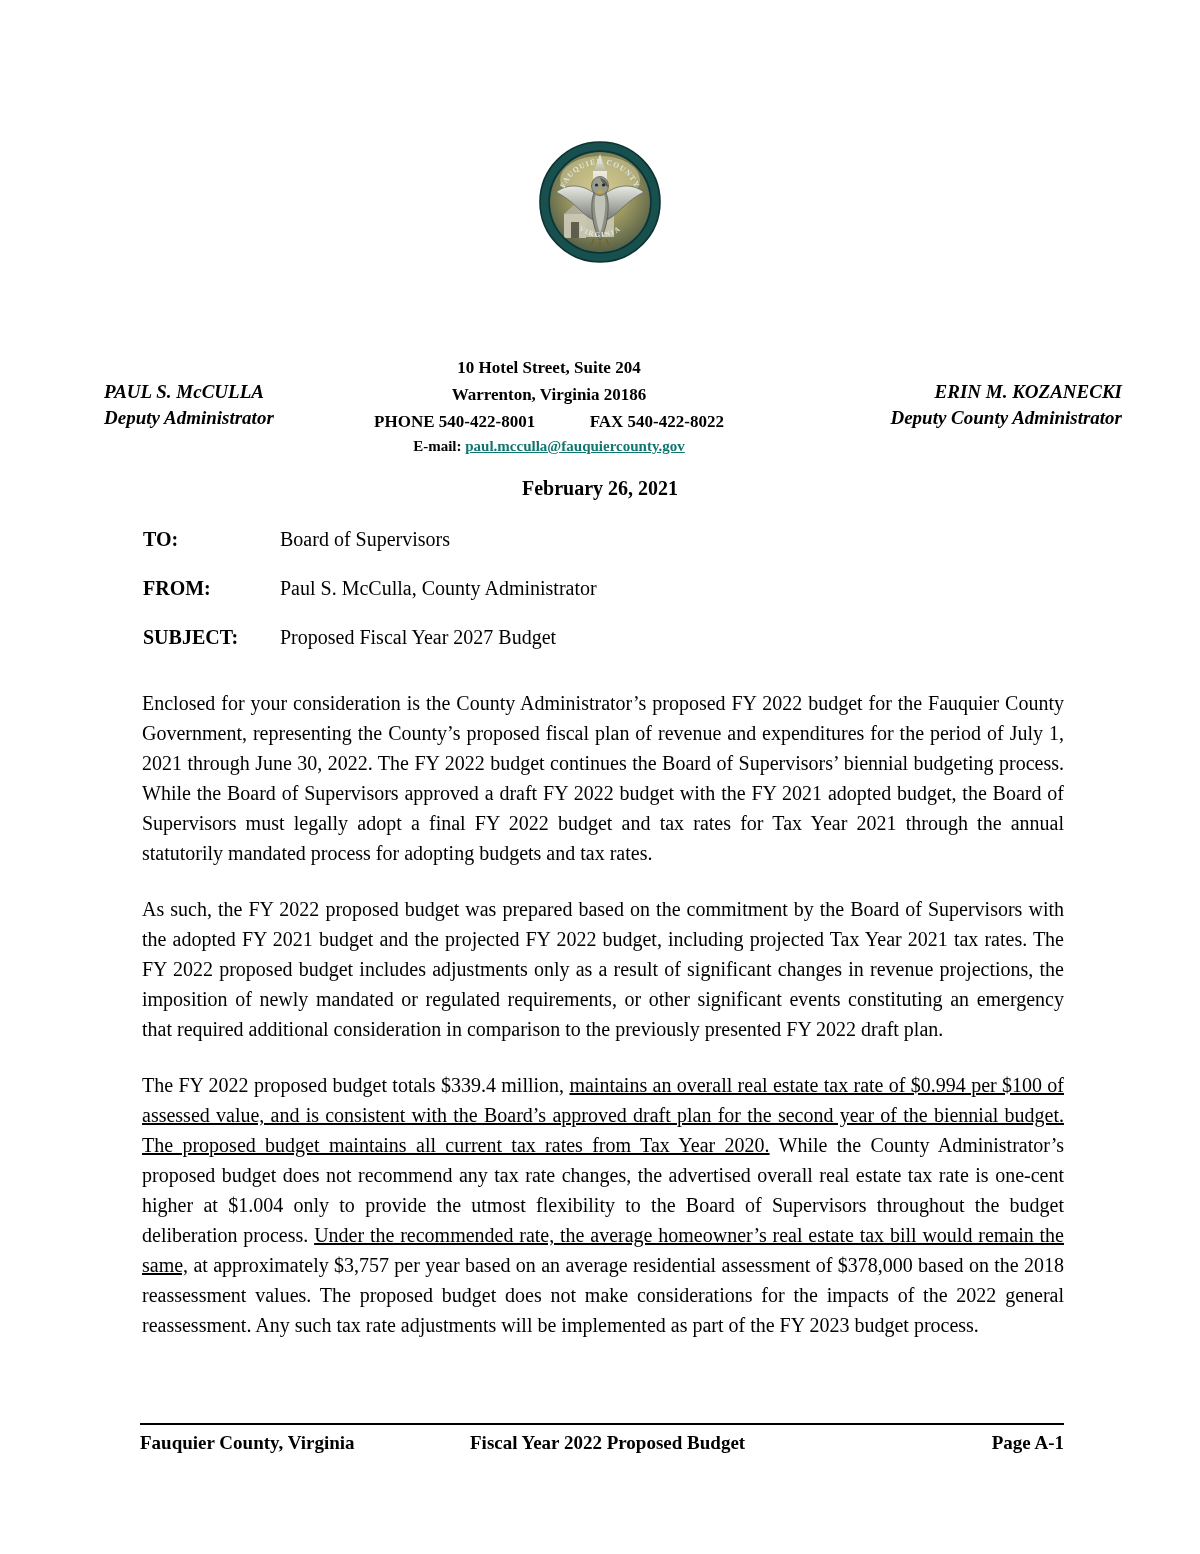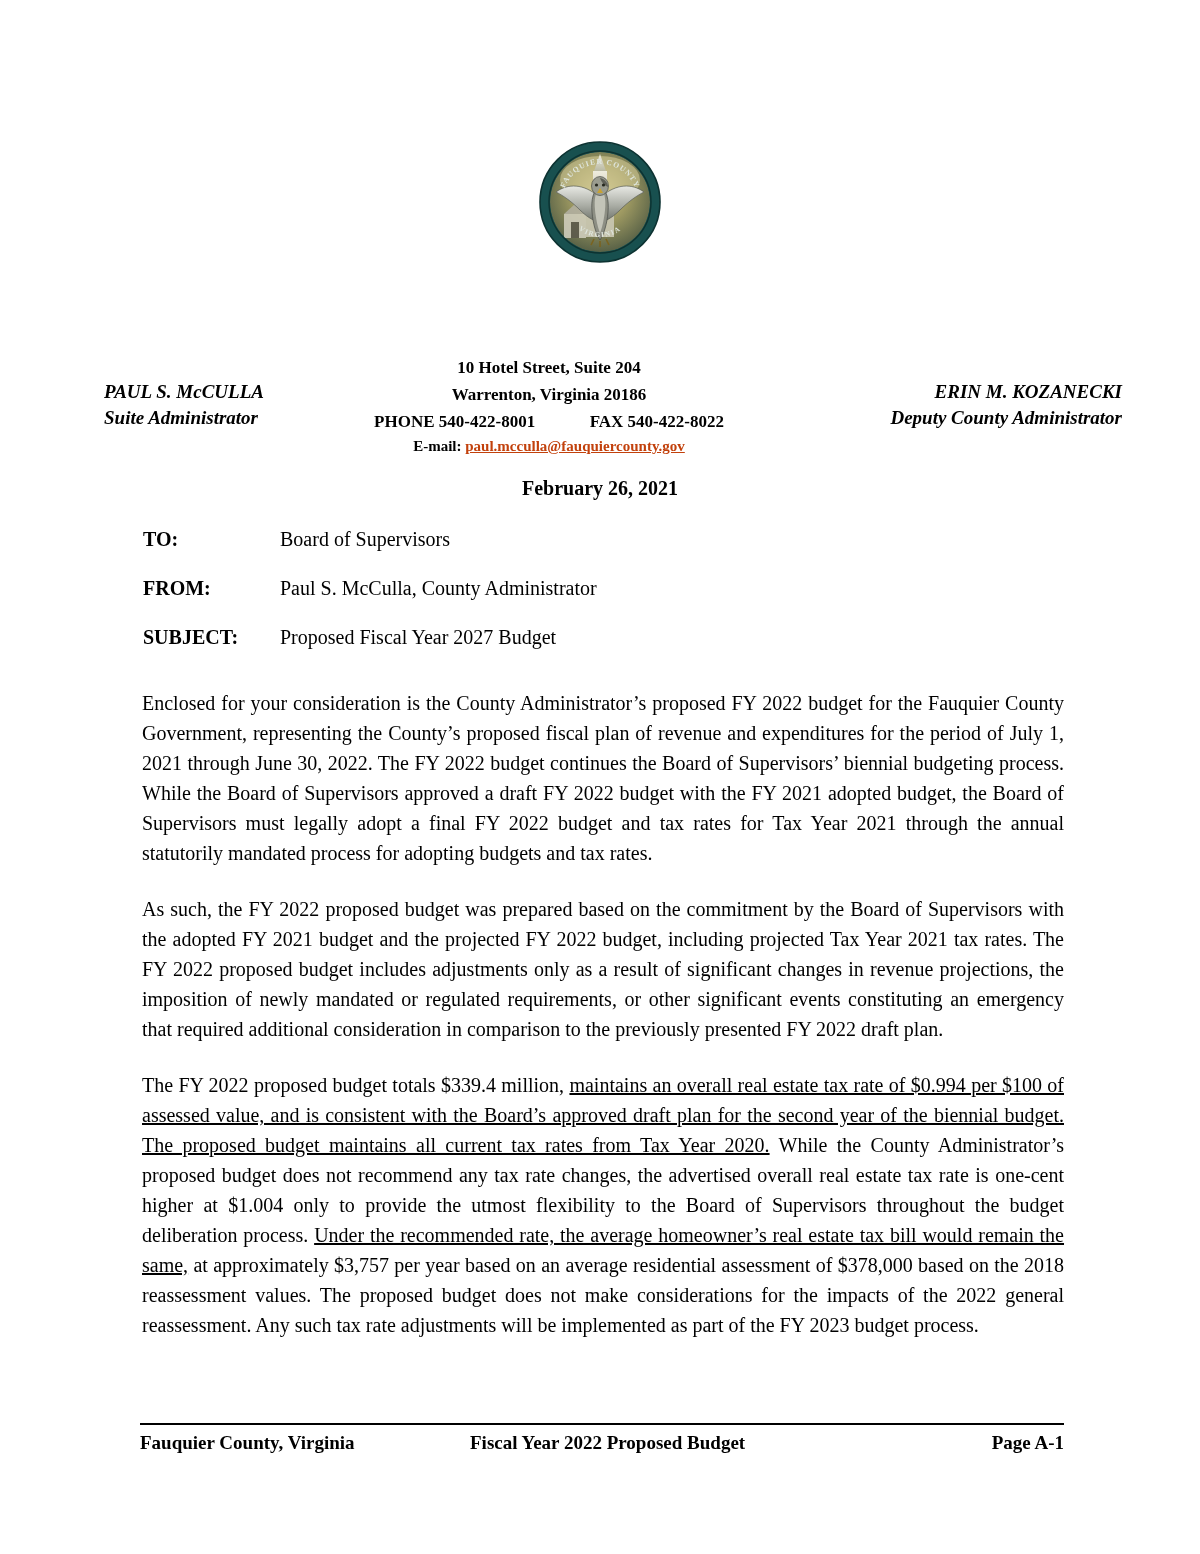--- a/index.html
+++ b/index.html
@@ -67,21 +67,21 @@
     line-height: 27px;
     margin-left: 37px;
   }
   .contact .ph-row span { display: inline-block; }
   .contact .ph-gap { width: 46px; }
   .contact .email-row {
     font-size: 15px;
     line-height: 22px;
   }
   .email-link {
-    color: #c2410c;
+    color: #0f766e;
     text-decoration: underline;
     font-weight: bold;
   }
 
   
   .name-left {
     position: absolute;
     top: 379px;
     left: 104px;
     font-style: italic;
@@ -262,21 +262,21 @@
       <span>FAX 540-422-8022</span>
     </div>
     <div class="email-row">
       <span>E-mail:</span>
       <a class="email-link" href="#">paul.mcculla@fauquiercounty.gov</a>
     </div>
   </div>
 
   <div class="name-left">
     <span class="name-line">PAUL S. McCULLA</span>
-    <span class="name-line">Suite Administrator</span>
+    <span class="name-line">Deputy Administrator</span>
   </div>
 
   <div class="name-right">
     <span class="name-line">ERIN M. KOZANECKI</span>
     <span class="name-line">Deputy County Administrator</span>
   </div>
 
   <div class="date-line">February 26, 2021</div>
 
   <div class="memo">

